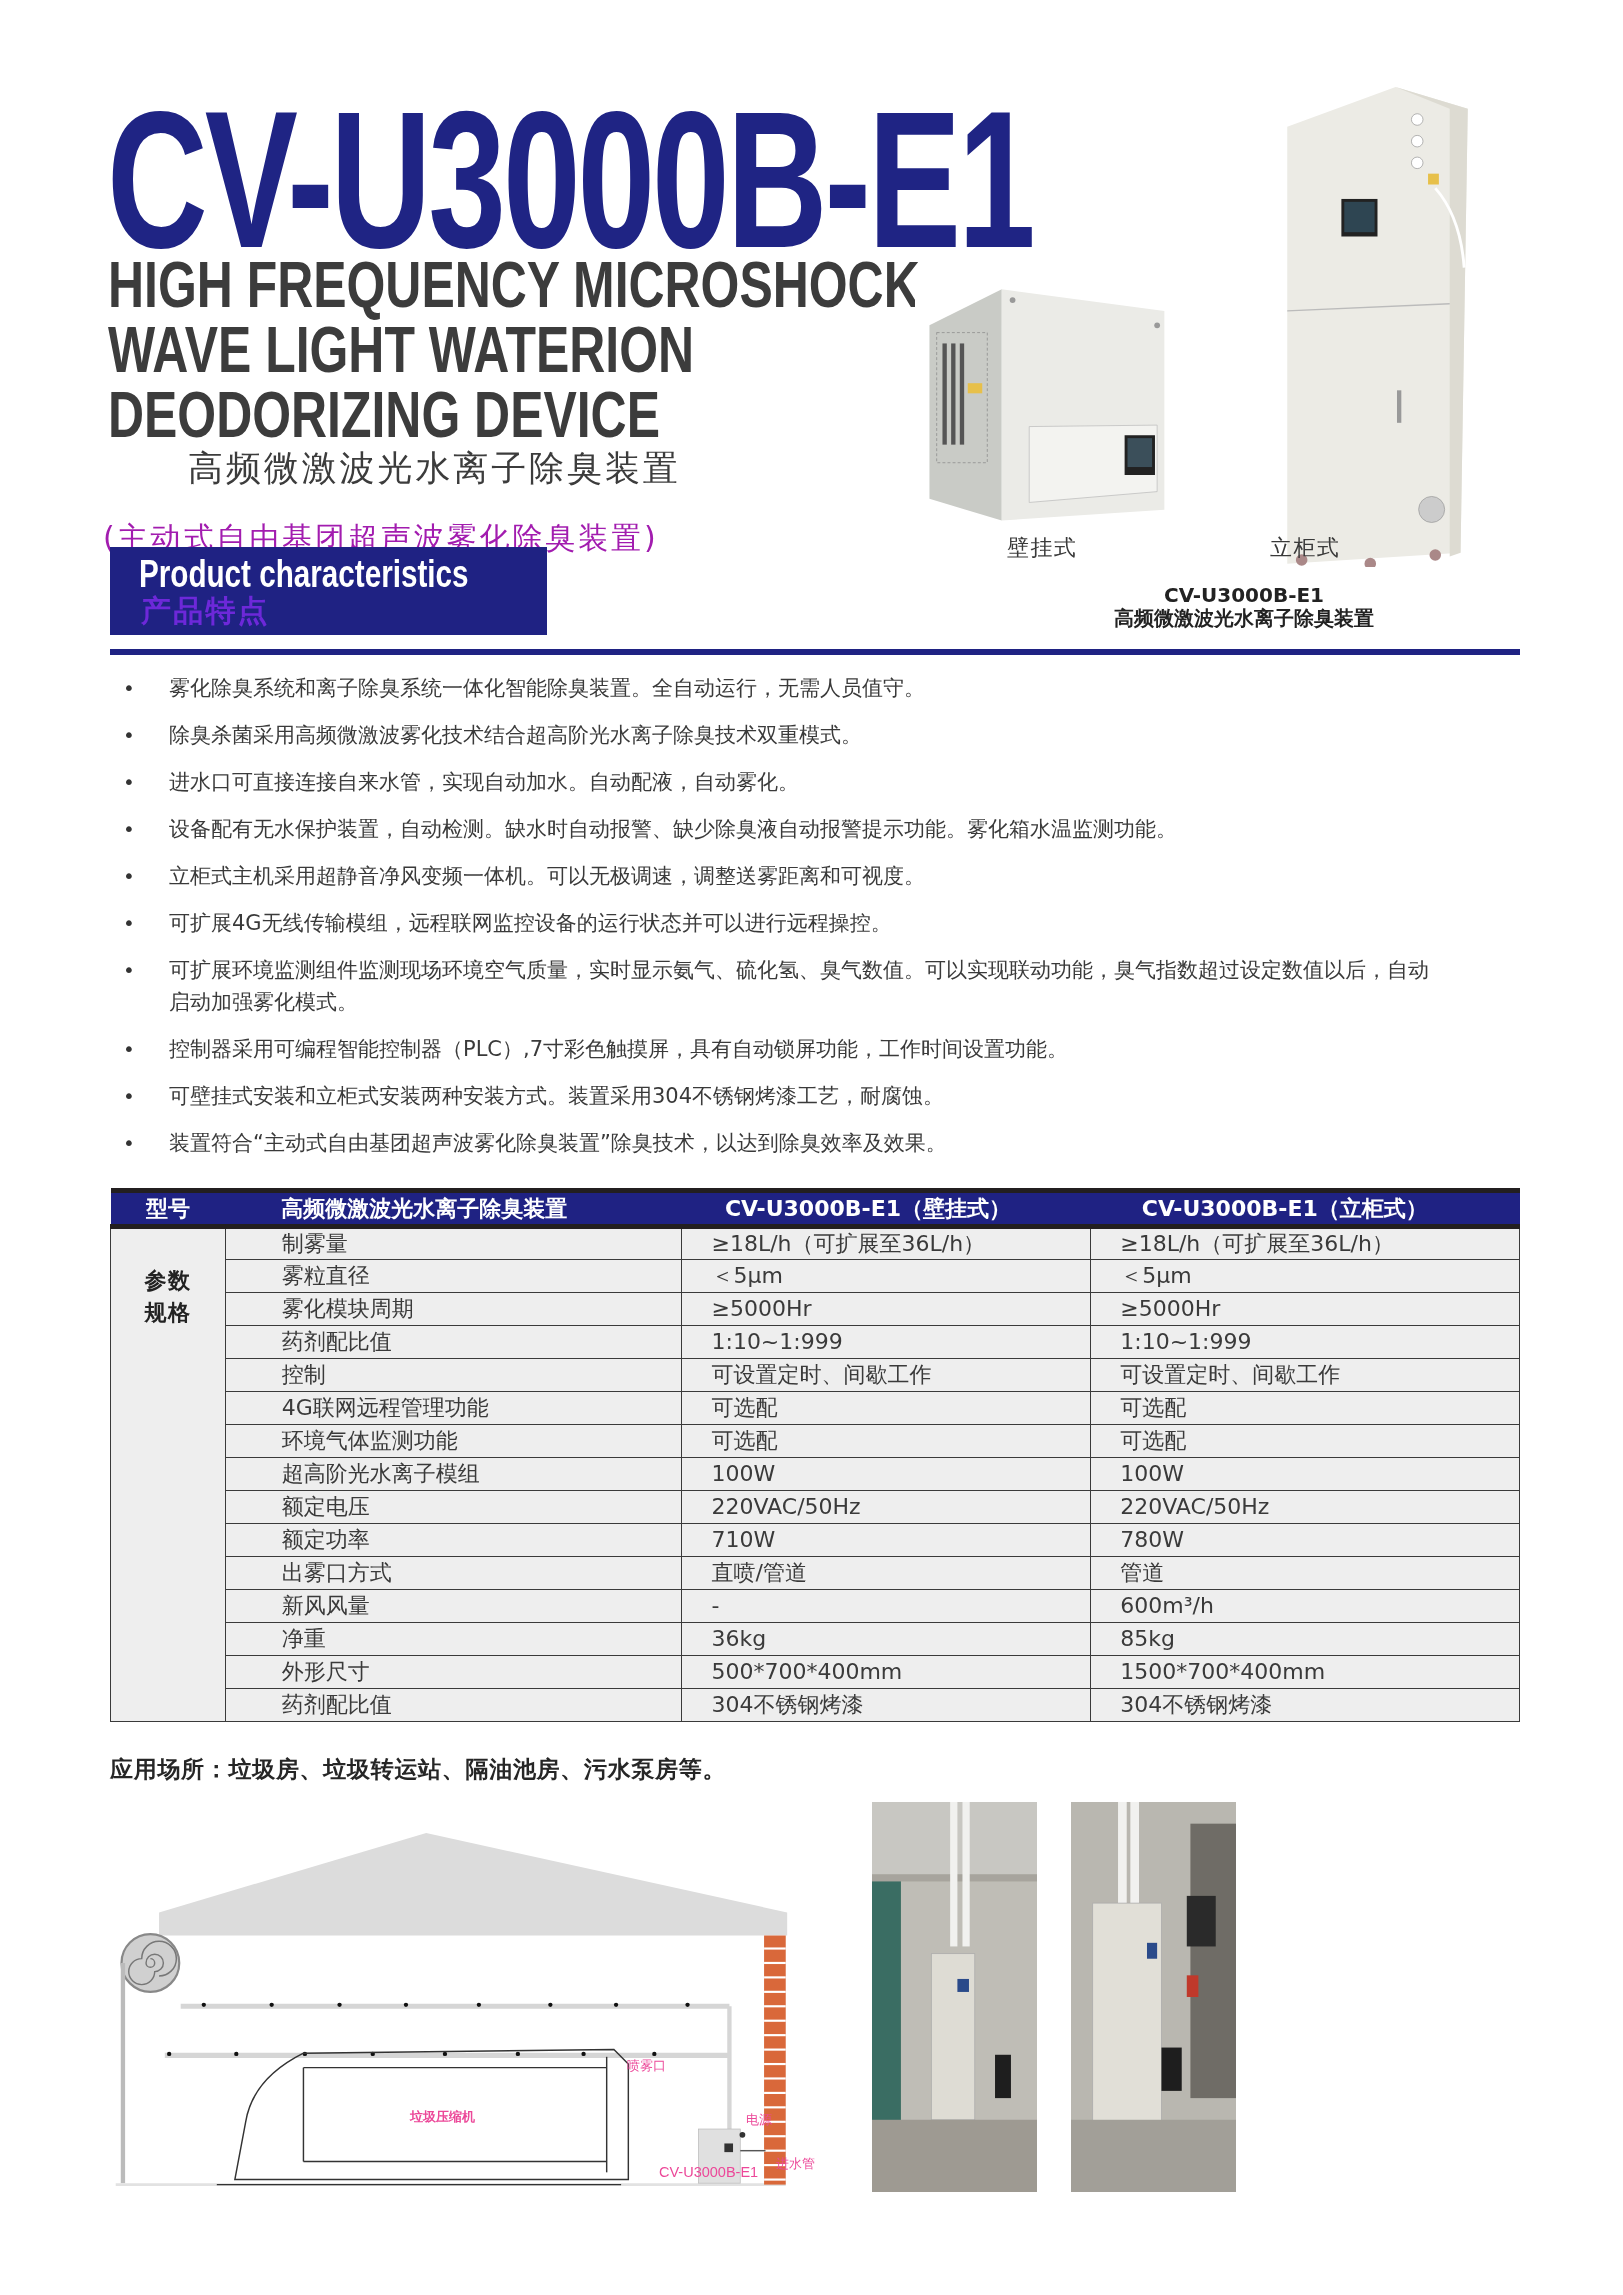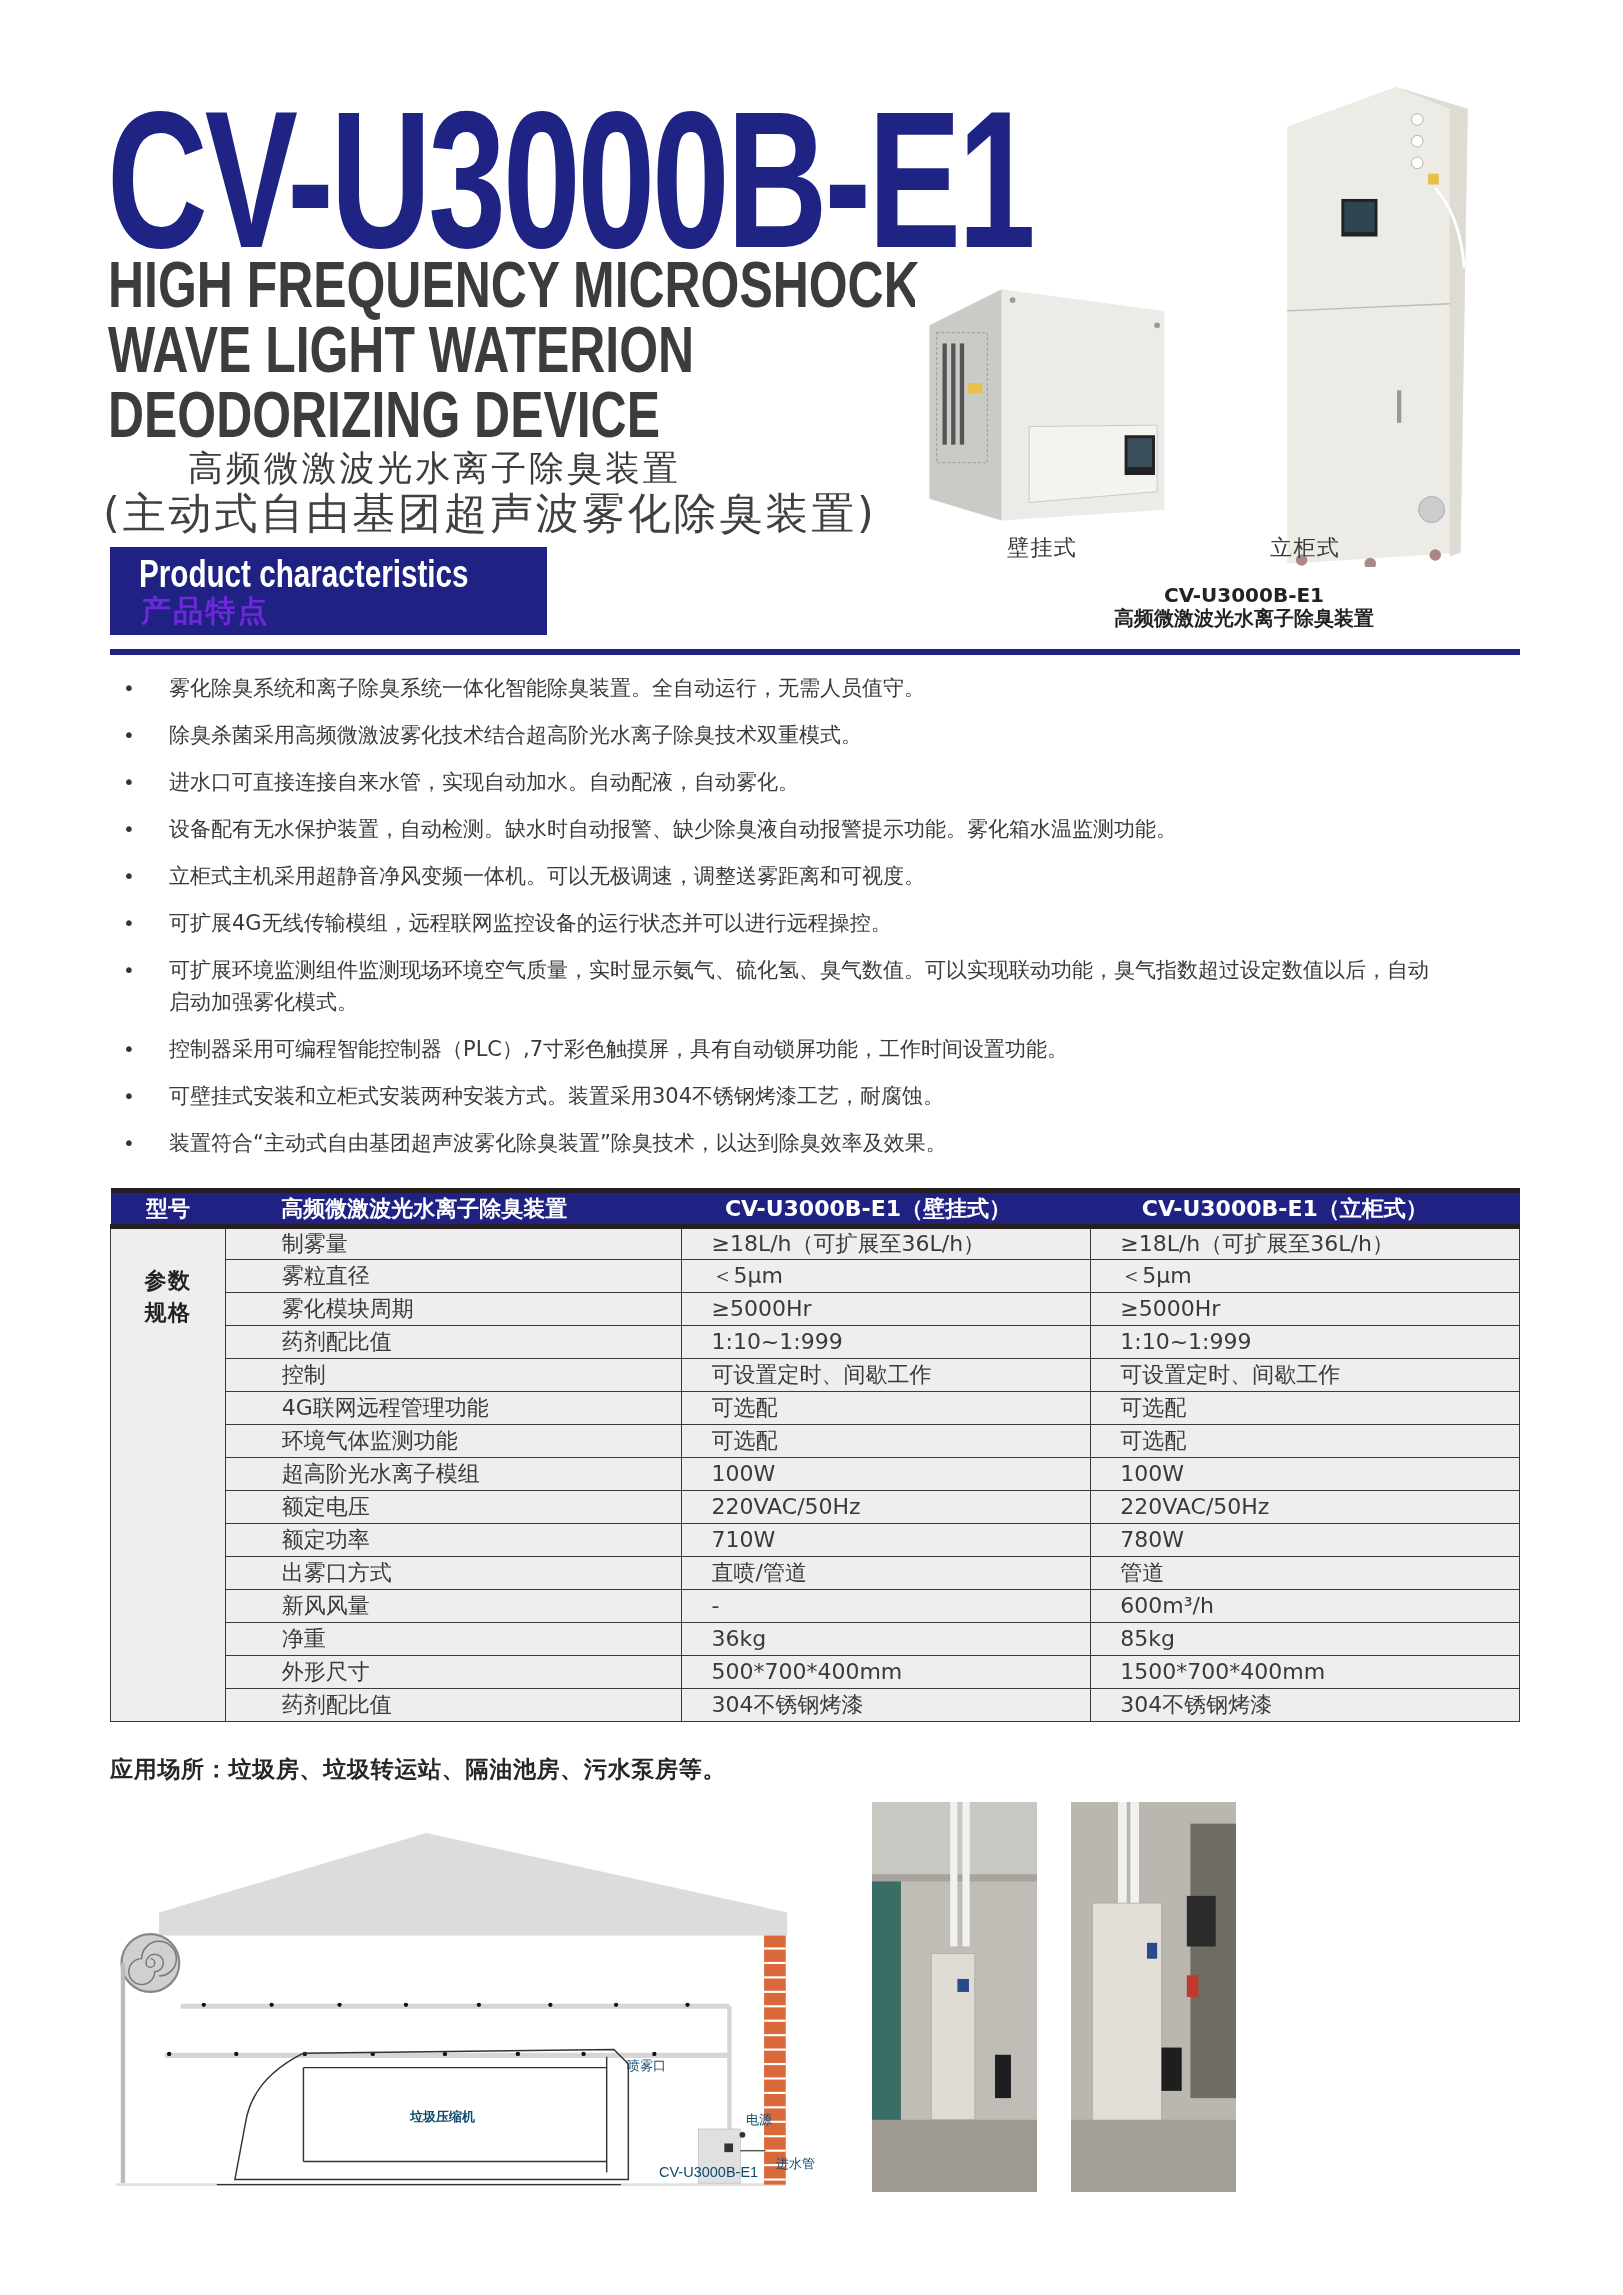--- a/index.html
+++ b/index.html
@@ -20,21 +20,21 @@
     left: 108px; top: 253px; width: 868px;
     font-family: "Liberation Sans", sans-serif; font-weight: bold;
     font-size: 64px; line-height: 65px; color: #3c3c3c;
     transform: scaleX(0.78); transform-origin: left top;
     white-space: nowrap;
   }
   .cn-title {
     left: 188px; top: 447px; font-size: 35px; line-height: 43px; color: #3c3c3c; letter-spacing: 2.9px;
   }
   .cn-subtitle {
-    left: 103px; top: 492px; font-size: 43px; line-height: 43px; color: #404040; letter-spacing: 2.9px;
+    left: 103px; top: 516px; font-size: 30px; line-height: 43px; color: #a21caf; letter-spacing: 2.9px;
   }
 
   
   .section-box {
     left: 110px; top: 547px; width: 437px; height: 88px; background: #1f2283;
   }
   .section-en {
     left: 139px; top: 553px; font-family: "Liberation Sans", sans-serif; font-weight: bold;
     font-size: 38px; line-height: 43px; color: #fff; transform: scaleX(0.78); transform-origin: left top; white-space: nowrap;
   }
@@ -92,21 +92,21 @@
   .spec-table td.c1 { padding-left: 56px; }
   .spec-table td.c2, .spec-table td.c3 { padding-left: 29px; }
 
   .usage {
     left: 110px; top: 1753px; font-weight: bold; font-size: 23px; line-height: 32px; color: #262626; letter-spacing: 0.7px;
   }
 
   
   .diagram { left: 108px; top: 1833px; width: 723px; height: 361px; }
   .diagram svg { width: 100%; height: 100%; display: block; }
-  .diagram-label { font-size: 13px; color: #0c4a6e; white-space: nowrap; position: absolute; }
+  .diagram-label { font-size: 13px; color: #ec4899; white-space: nowrap; position: absolute; }
 
   
   .photo { background: #b6b3ab; overflow: hidden; }
   .photo svg { width: 100%; height: 100%; display: block; }
 </style>
 </head>
 <body>
 
 <div class="abs model-title">CV-U3000B-E1</div>
 <div class="abs en-title">

